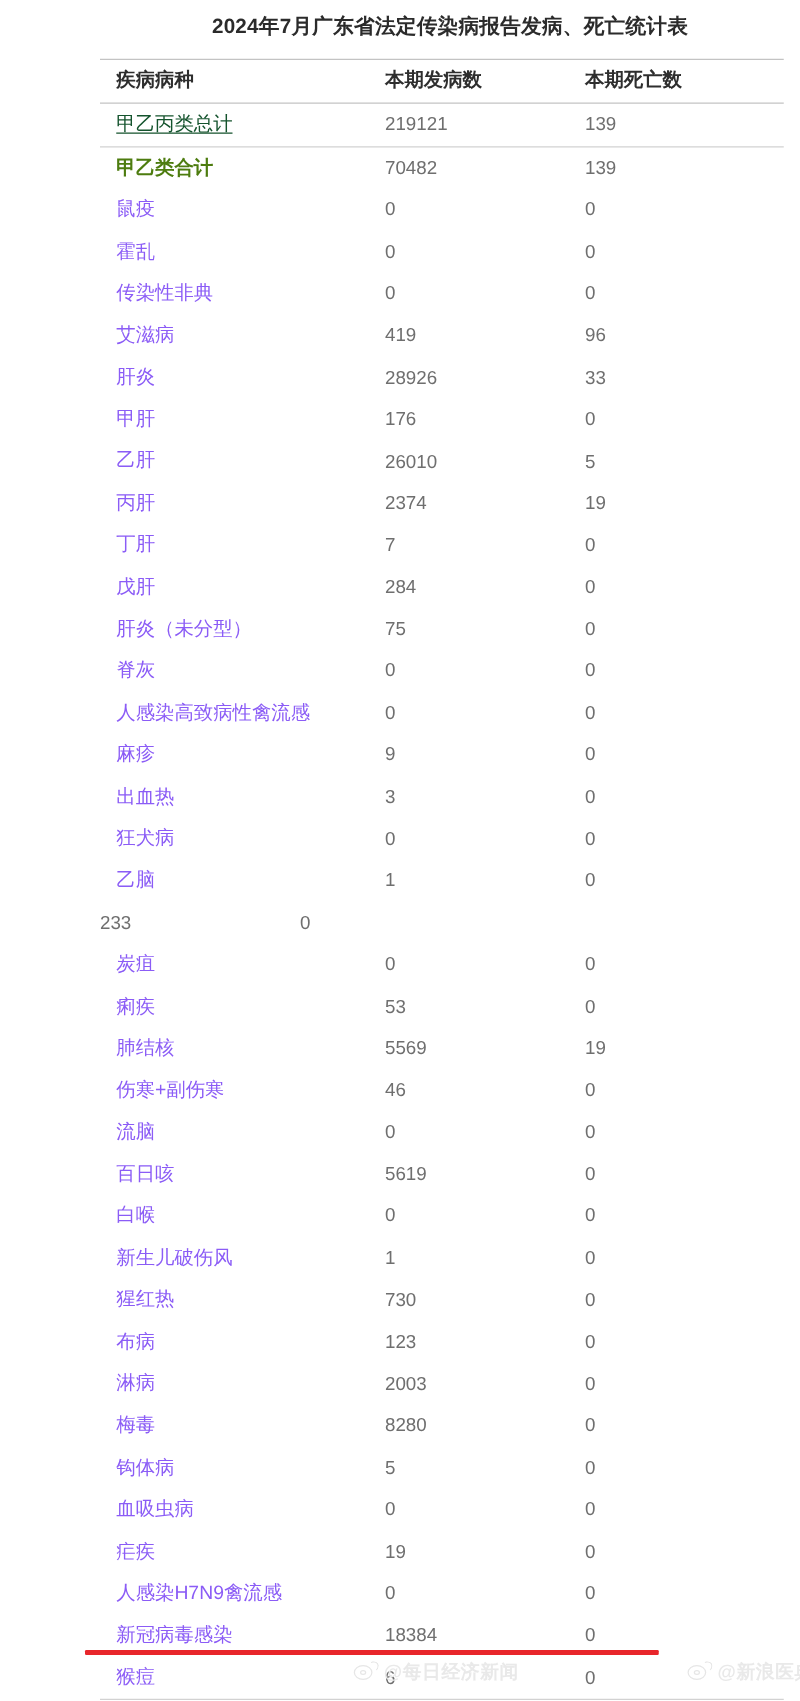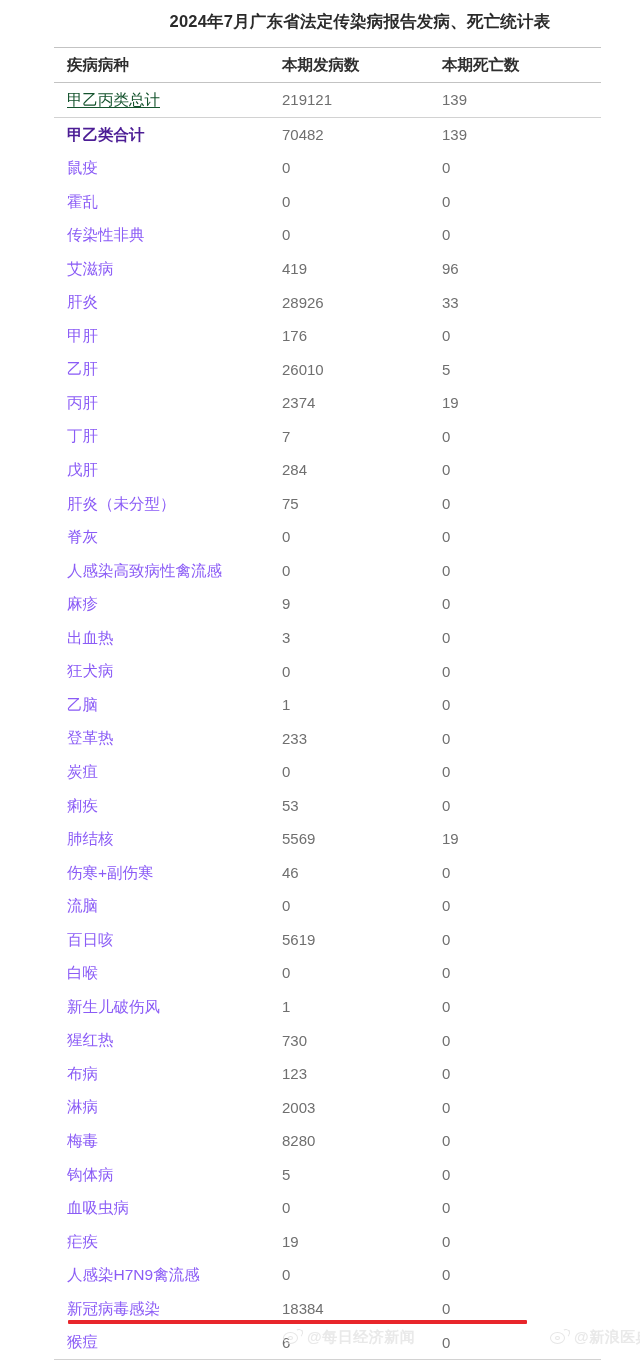--- a/index.html
+++ b/index.html
@@ -36,21 +36,21 @@
     font-weight: 700;
     color: #2b2b2b;
     letter-spacing: 0.2px;
     line-height: 24px;
     white-space: nowrap;
   }
 
   
   .table-wrap {
     position: absolute;
-    left: 14px;
+    left: 40px;
     top: 47px;
     width: 547px;
   }
 
   .rule {
     height: 1px;
     background: #d2d2d2;
     width: 547px;
   }
   .rule.strong { background: #c3c3c3; }
@@ -92,21 +92,21 @@
 
   
   .row.link-row .cell-name {
     color: #14532d;
     text-decoration: underline;
     text-underline-offset: 2px;
     font-weight: 500;
     cursor: pointer;
   }
   
-  .row.total-row .cell-name { color: #4c1d95; font-weight: 600; }
+  .row.total-row .cell-name { color: #4d7c0f; font-weight: 600; }
 
   
   .red-underline {
     position: absolute;
     left: 28px;
     top: 1320px;
     width: 459px;
     height: 3.5px;
     background: #e8262b;
     border-radius: 1px;
@@ -266,21 +266,20 @@
           <div class="cell-name">狂犬病</div>
           <div class="cell-num">0</div>
           <div class="cell-num deaths">0</div>
         </div>
         <div class="row">
           <div class="cell-name">乙脑</div>
           <div class="cell-num">1</div>
           <div class="cell-num deaths">0</div>
         </div>
         <div class="row">
-          <div class="cell-name">登革热</div>
           <div class="cell-num">233</div>
           <div class="cell-num deaths">0</div>
         </div>
         <div class="row">
           <div class="cell-name">炭疽</div>
           <div class="cell-num">0</div>
           <div class="cell-num deaths">0</div>
         </div>
         <div class="row">
           <div class="cell-name">痢疾</div>

